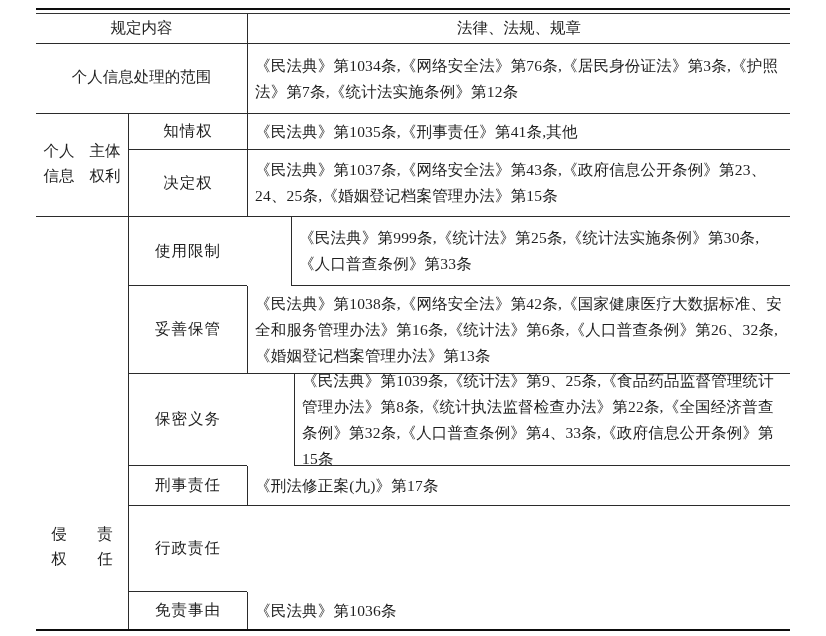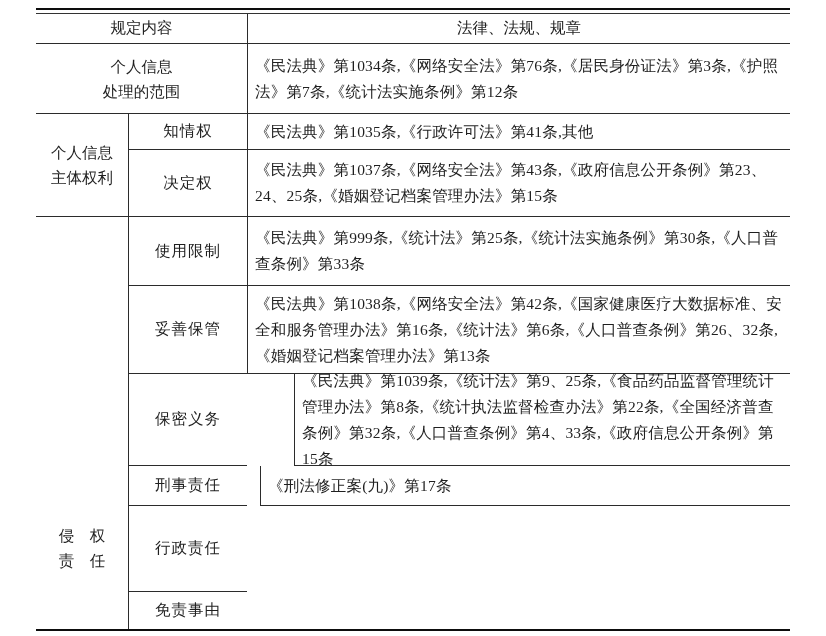--- a/index.html
+++ b/index.html
@@ -30,42 +30,42 @@
   }
   .c { display: flex; align-items: center; }
   .center { justify-content: center; text-align: center; }
   .bl { border-left: 1px solid #2b2b2b; }
   .bb { border-bottom: 1px solid #2b2b2b; }
   .content {
     padding: 6px 5px 6px 7px;
     line-height: 26px;
     letter-spacing: 0.2px;
   }
-  .two-line { flex-direction: column; justify-content: center; line-height: 25px; }
+  .two-line { justify-content: center; line-height: 25px; font-family: Liberation Mono, monospace; }
   .sub { letter-spacing: 1px; }
   
   .hdr-left   { grid-column: 1 / 3; grid-row: 1; }
   .hdr-right  { grid-column: 3;     grid-row: 1; }
   .r1-label   { grid-column: 1 / 3; grid-row: 2; }
   .r1-content { grid-column: 3;     grid-row: 2; }
   .s2-label { grid-column: 1; grid-row: 3 / 5; }
   .s2-sub0  { grid-column: 2; grid-row: 3; }
   .s2-con0  { grid-column: 3; grid-row: 3; }
   .s2-sub1  { grid-column: 2; grid-row: 4; font-family: Liberation Mono, monospace; }
   .s2-con1  { grid-column: 3; grid-row: 4; }
   .s3-label { grid-column: 1; grid-row: 5 / 8; }
   .s3-sub0  { grid-column: 2; grid-row: 5; }
-  .s3-con0  { grid-column: 3; grid-row: 5; }
+  .s3-con0  { grid-column: 3; grid-row: 5; margin-left: 44px; }
   .s3-sub1  { grid-column: 2; grid-row: 6; }
   .s3-con1  { grid-column: 3; grid-row: 6; }
   .s3-sub2  { grid-column: 2; grid-row: 7; }
   .s3-con2  { grid-column: 3; grid-row: 7; margin-left: 47px; }
   .s4-label { grid-column: 1; grid-row: 8 / 11; }
   .s4-sub0  { grid-column: 2; grid-row: 8; }
-  .s4-con0  { grid-column: 3; grid-row: 8; margin-left: 13px; }
+  .s4-con0  { grid-column: 3; grid-row: 8; }
   .s4-sub1  { grid-column: 2; grid-row: 9; }
   .s4-con1  { grid-column: 3; grid-row: 9; }
   .s4-sub2  { grid-column: 2; grid-row: 10; }
   .s4-con2  { grid-column: 3; grid-row: 10; }
 </style>
 </head>
 <body>
 
 <div class="table-wrap">
   <div class="top-rule"></div>
@@ -87,21 +87,21 @@
     </div>
 
     <div class="c center two-line bb s2-label">
       <span>个人信息</span>
       <span>主体权利</span>
     </div>
     <div class="c center bl bb s2-sub0">
       <span class="sub">知情权</span>
     </div>
     <div class="c bl bb content s2-con0">
-      <span>《民法典》第1035条,《行政许可法》第41条,其他</span>
+      <span>《民法典》第1035条,《刑事责任》第41条,其他</span>
     </div>
     <div class="c center bl bb s2-sub1">
       <span class="sub">决定权</span>
     </div>
     <div class="c bl bb content s2-con1">
       <span>《民法典》第1037条,《网络安全法》第43条,《政府信息公开条例》第23、24、25条,《婚姻登记档案管理办法》第15条</span>
     </div>
 
     <div class="c center bl bb s3-sub0">
       <span class="sub">使用限制</span>
@@ -131,15 +131,18 @@
     </div>
     <div class="c bl bb content s4-con0">
       <span>《刑法修正案(九)》第17条</span>
     </div>
     <div class="c center bl bb s4-sub1">
       <span class="sub">行政责任</span>
     </div>
     <div class="c center bl s4-sub2">
       <span class="sub">免责事由</span>
     </div>
+    <div class="c bl content s4-con2">
+      <span>《民法典》第1036条</span>
+    </div>
 
   </div>
 </div>
 
 </body></html>

